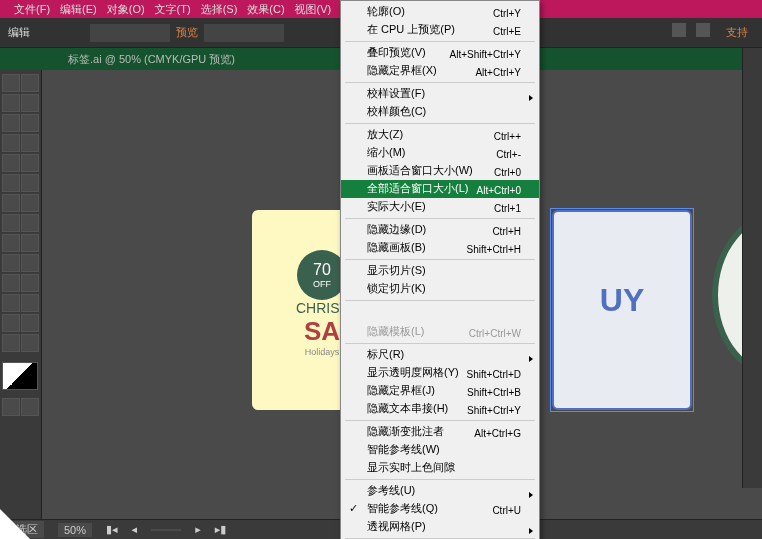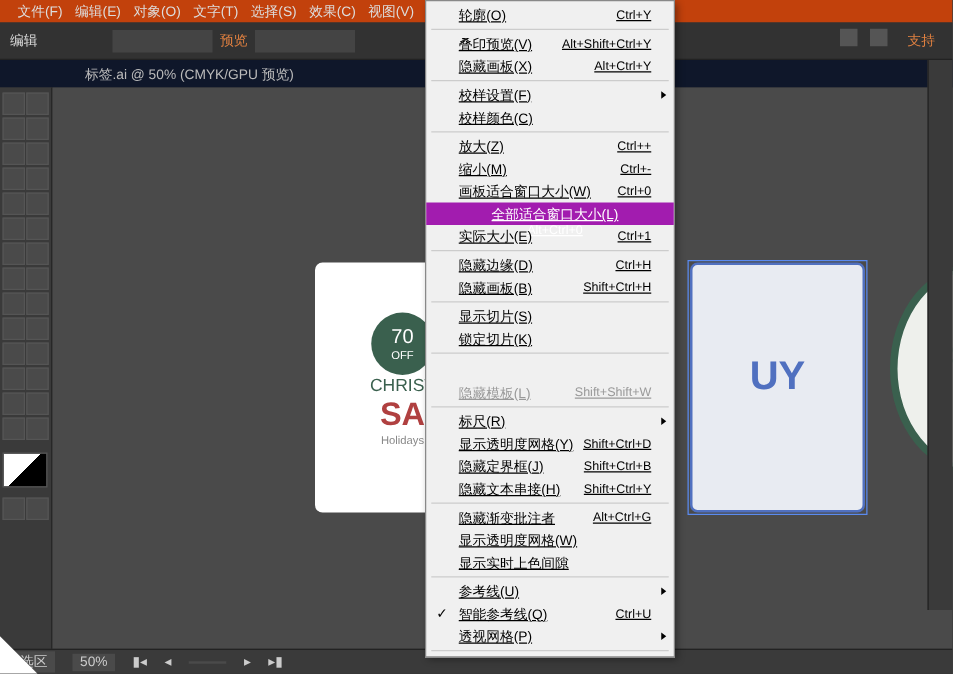--- a/index.html
+++ b/index.html
@@ -1,45 +1,45 @@
 <!DOCTYPE html>
 <html><head>
 <meta charset="utf-8">
 <style>
 * { margin: 0; padding: 0; box-sizing: border-box; font-family: "Microsoft YaHei", sans-serif; }
 body { background: #323232; width: 762px; height: 539px; overflow: hidden; position: relative; color: #ccc; font-size: 11px; }
-.menubar { display: flex; background: #c2410c; height: 18px; padding-left: 10px; align-items: center; gap: 2px; }
+.menubar { display: flex; background: #be185d; height: 18px; padding-left: 10px; align-items: center; gap: 2px; }
 .menubar span { padding: 2px 4px; font-size: 11px; color: #ddd; cursor: pointer; }
 .toolbar { height: 30px; background: #323232; display: flex; align-items: center; padding: 0 8px; border-bottom: 1px solid #222; }
 .toolbar .label { color: #ddd; }
 .toolbar .dropdown { width: 80px; height: 18px; background: #444; display: inline-block; }
 .toolbar .orange-label { color: #e08040; padding: 2px 6px; }
 .tool-icons-right { margin-left: auto; display: flex; gap: 10px; }
 .tool-icons-right span { width: 14px; height: 14px; background: #555; display: inline-block; }
-.tab-bar { height: 22px; background: #0f172a; display: flex; align-items: center; padding-left: 60px; }
+.tab-bar { height: 22px; background: #14532d; display: flex; align-items: center; padding-left: 60px; }
 .tab { color: #bbb; font-size: 11px; padding: 2px 8px; }
 .main-area { display: flex; height: 450px; }
 .toolbox { width: 42px; background: #3a3a3a; border-right: 1px solid #222; display: flex; flex-direction: column; padding: 4px 2px; gap: 2px; }
 .tool-row { display: flex; gap: 1px; }
 .tool-cell { width: 18px; height: 18px; background: #4a4a4a; border: 1px solid #555; }
 .canvas-wrapper { flex: 1; background: #4a4a4a; position: relative; overflow: hidden; }
 .canvas { position: absolute; left: 210px; top: 80px; width: 500px; height: 340px; }
-.tag { position: absolute; width: 140px; height: 200px; background: #ffffff; border-radius: 6px; top: 60px; }
+.tag { position: absolute; width: 140px; height: 200px; background: #fef9c3; border-radius: 6px; top: 60px; }
 .tag1 { left: 0; }
 .tag2 { left: 300px; background: #e8ebf2; border: 2px solid #5070c0; }
 .tag2::after { content: ''; position: absolute; inset: -4px; border: 1px solid #5a8af0; }
 .tag3 { left: 460px; border-radius: 50%; width: 140px; height: 170px; background: #eef0ec; border: 6px solid #3a604e; }
 .tag-text { font-family: serif; text-align: center; padding-top: 40px; }
 .tag-text .big { font-size: 26px; color: #b04040; font-weight: bold; }
 .tag-text .med { font-size: 14px; color: #3a604e; }
 .status-bar { position: absolute; bottom: 0; left: 0; right: 0; height: 20px; background: #3a3a3a; display: flex; align-items: center; padding: 0 10px; gap: 14px; border-top: 1px solid #222; }
 .status-bar .field { background: #4a4a4a; padding: 1px 6px; }
 .dropdown-menu { position: absolute; top: 0; left: 340px; width: 200px; background: #f0f0f0; border: 1px solid #888; z-index: 100; color: #000; font-size: 11px; padding: 2px 0; box-shadow: 2px 2px 6px rgba(0,0,0,0.4); }
-.menu-item { display: flex; justify-content: space-between; align-items: center; padding: 2px 18px 2px 26px; height: 18px; position: relative; text-decoration: underline; }
-.menu-item:hover, .menu-item.highlighted { background: #a21caf; color: #fff; flex-direction: column; }
+.menu-item { display: flex; justify-content: space-between; align-items: flex-end; padding: 2px 18px 2px 26px; height: 18px; position: relative; }
+.menu-item:hover, .menu-item.highlighted { background: #15803d; color: #fff; }
 .menu-item.disabled { color: #999; margin-top: 22px; }
 .menu-item .shortcut { font-size: 10px; }
 .menu-sep { height: 1px; background: #ccc; margin: 2px 4px; }
 .menu-check { position: absolute; left: 8px; top: 2px; color: #000; }
 .triangle { position: absolute; right: 6px; width: 0; height: 0; border-top: 3px solid transparent; border-bottom: 3px solid transparent; border-left: 4px solid #000; }
 .corner-cut { position: absolute; bottom: 0; left: 0; width: 0; height: 0; border-bottom: 30px solid #fff; border-right: 30px solid transparent; z-index: 200; }
 .right-box { position: absolute; right: 0; top: 48px; width: 20px; height: 440px; background: #3a3a3a; border-left: 1px solid #222; }
 </style>
 </head>
 <body>
@@ -179,27 +179,31 @@
   <span class="field" style="width:30px"></span>
   <span>▸</span>
   <span>▸▮</span>
 </div>
 
 <div class="dropdown-menu" id="view-menu">
     <div class="menu-item">
       <span>轮廓(O)</span>
       <span class="shortcut">Ctrl+Y</span>
     </div>
+    <div class="menu-item">
+      <span>在 CPU 上预览(P)</span>
+      <span class="shortcut">Ctrl+E</span>
+    </div>
     <div class="menu-sep"></div>
     <div class="menu-item">
       <span>叠印预览(V)</span>
       <span class="shortcut">Alt+Shift+Ctrl+Y</span>
     </div>
     <div class="menu-item">
-      <span>隐藏画板(X)</span>
+      <span>隐藏定界框(X)</span>
       <span class="shortcut">Alt+Ctrl+Y</span>
     </div>
     <div class="menu-sep"></div>
     <div class="menu-item">
       <span>校样设置(F)</span>
       <span class="triangle"></span>
     </div>
     <div class="menu-item">
       <span>校样颜色(C)</span>
     </div>
@@ -236,21 +240,21 @@
     <div class="menu-sep"></div>
     <div class="menu-item">
       <span>显示切片(S)</span>
     </div>
     <div class="menu-item">
       <span>锁定切片(K)</span>
     </div>
     <div class="menu-sep"></div>
     <div class="menu-item disabled">
       <span>隐藏模板(L)</span>
-      <span class="shortcut">Shift+Shift+W</span>
+      <span class="shortcut">Ctrl+Ctrl+W</span>
     </div>
     <div class="menu-sep"></div>
     <div class="menu-item">
       <span>标尺(R)</span>
       <span class="triangle"></span>
     </div>
     <div class="menu-item">
       <span>显示透明度网格(Y)</span>
       <span class="shortcut">Shift+Ctrl+D</span>
     </div>
@@ -261,21 +265,21 @@
     <div class="menu-item">
       <span>隐藏文本串接(H)</span>
       <span class="shortcut">Shift+Ctrl+Y</span>
     </div>
     <div class="menu-sep"></div>
     <div class="menu-item">
       <span>隐藏渐变批注者</span>
       <span class="shortcut">Alt+Ctrl+G</span>
     </div>
     <div class="menu-item">
-      <span>显示透明度网格(W)</span>
+      <span>智能参考线(W)</span>
     </div>
     <div class="menu-item">
       <span>显示实时上色间隙</span>
     </div>
     <div class="menu-sep"></div>
     <div class="menu-item">
       <span>参考线(U)</span>
       <span class="triangle"></span>
     </div>
     <div class="menu-item">

